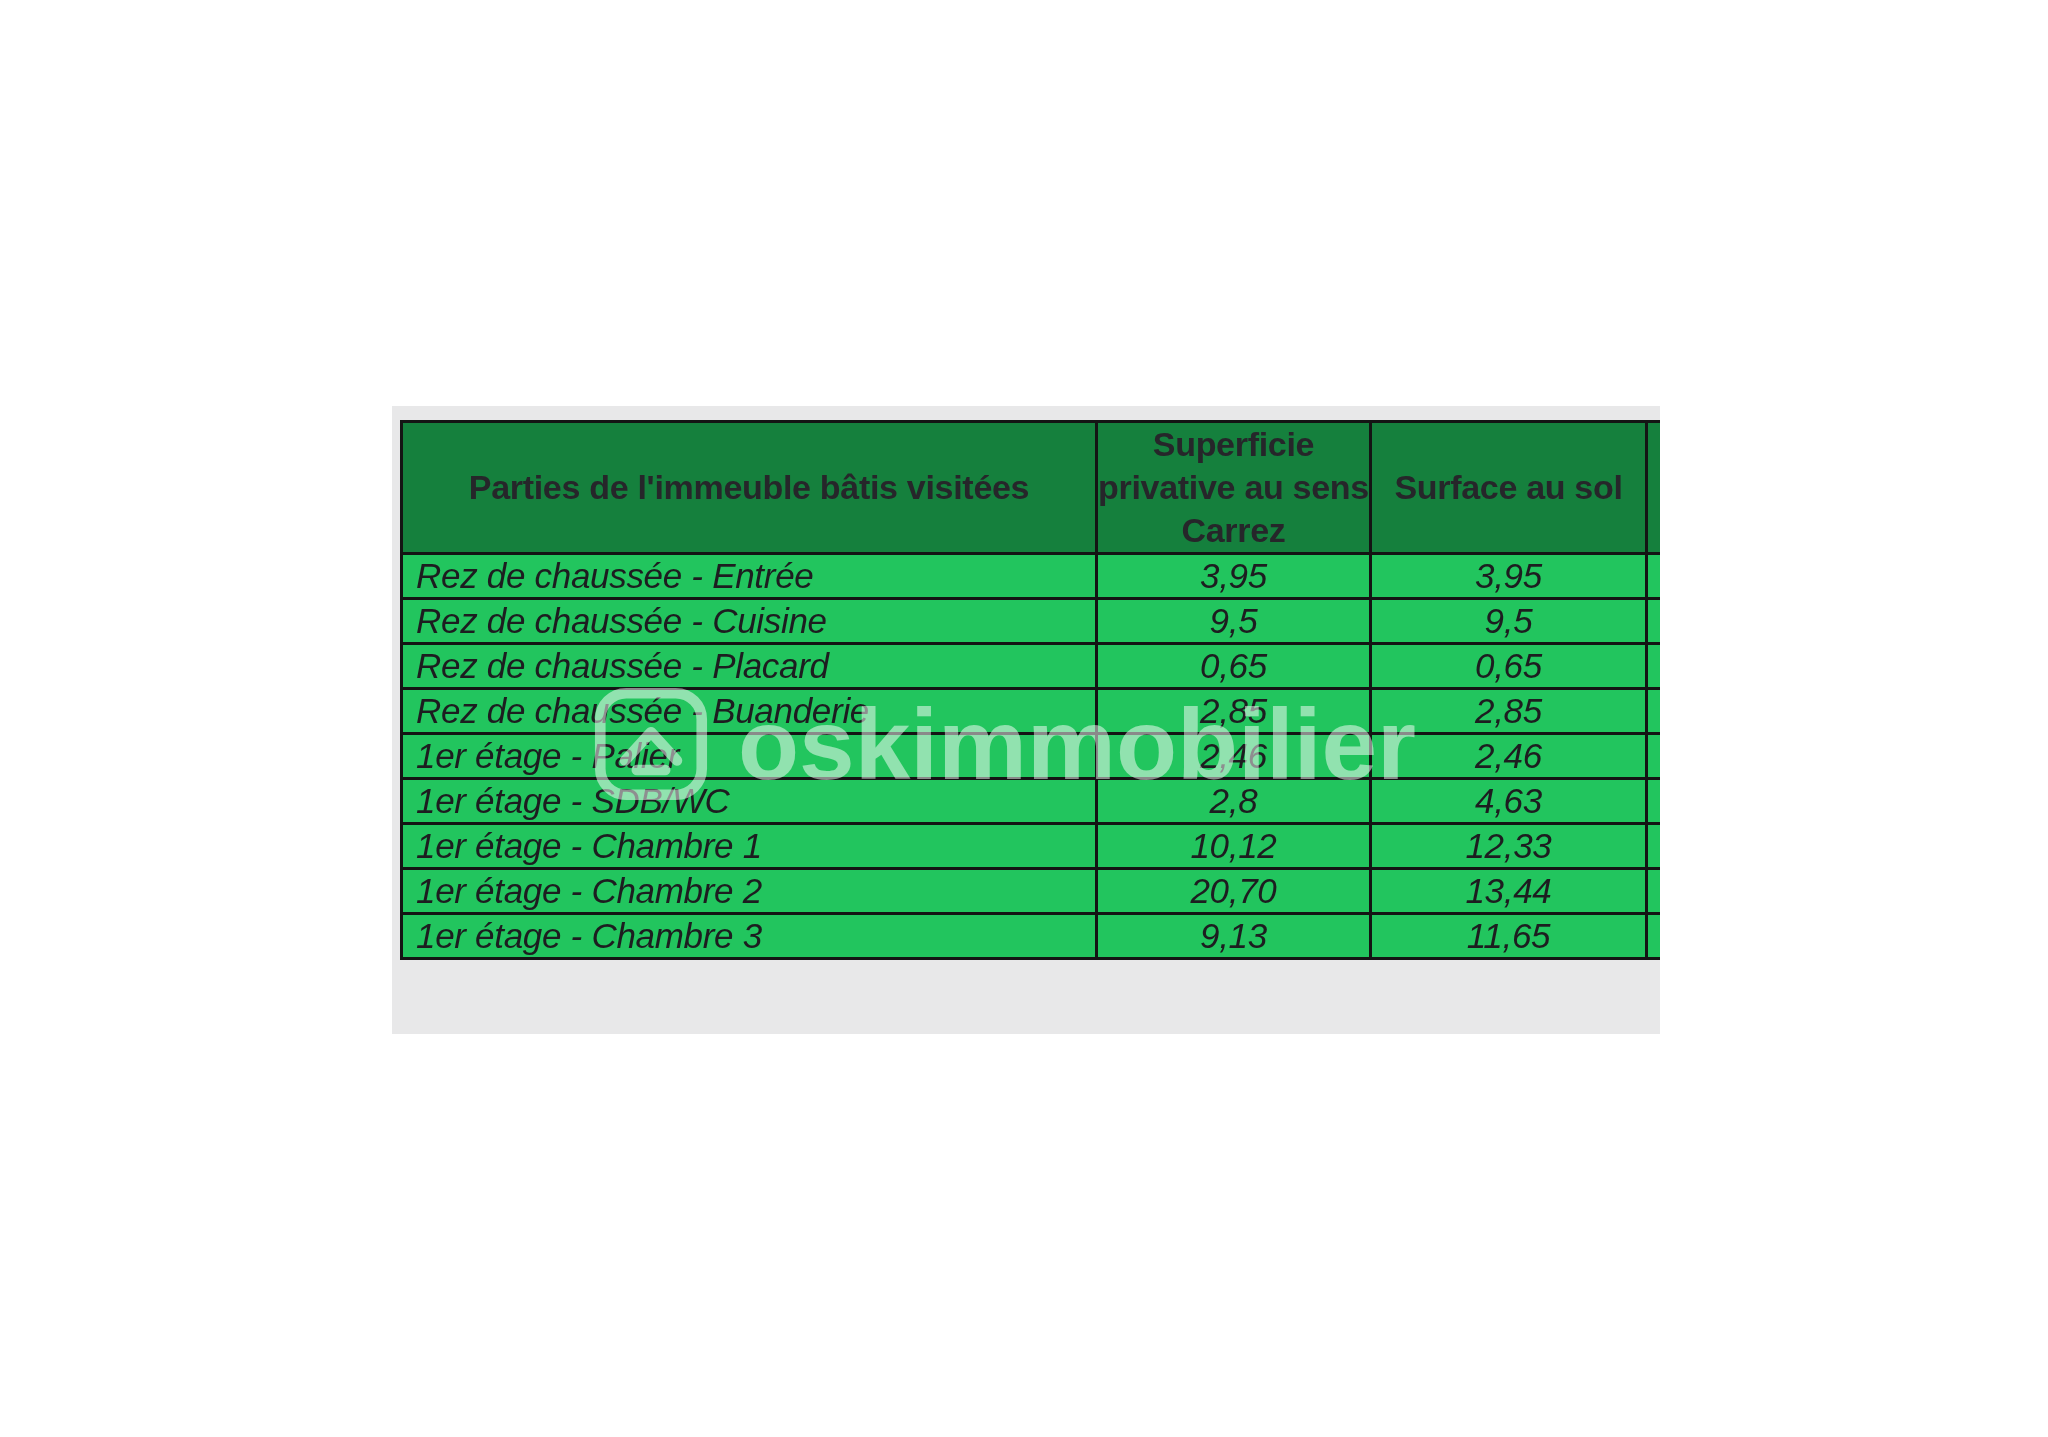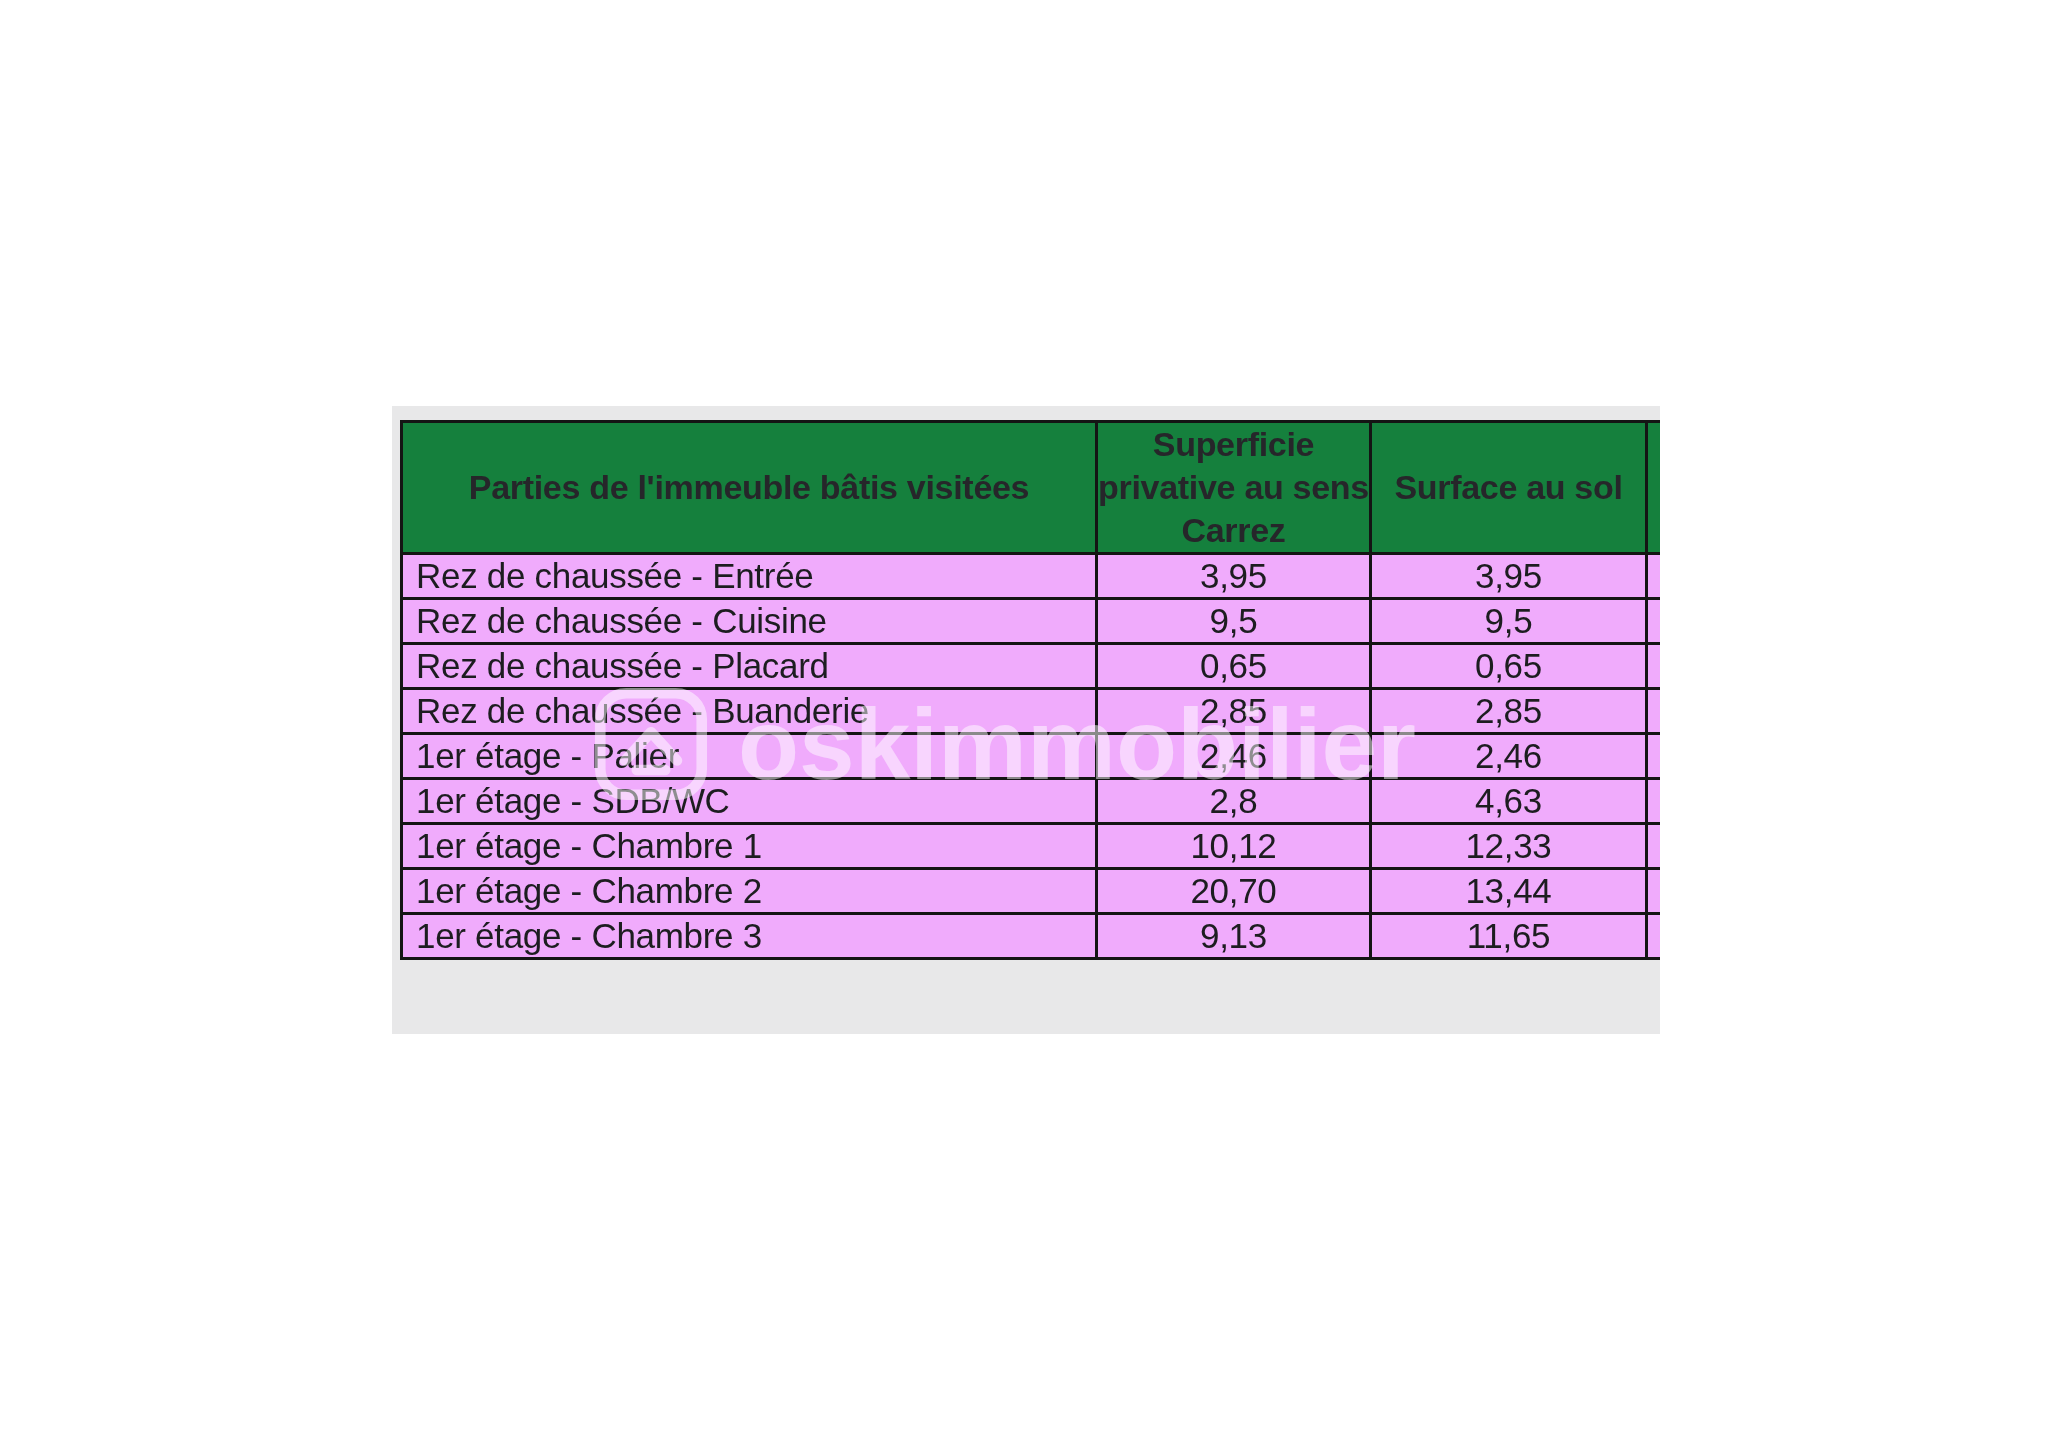--- a/index.html
+++ b/index.html
@@ -33,25 +33,26 @@
     font-size: 34px;
     font-weight: bold;
     line-height: 43px;
     text-align: center;
     vertical-align: middle;
     white-space: pre-line;
     letter-spacing: -0.3px;
   }
   table.measure tbody tr { height: 45px; }
   table.measure tbody td {
-    background: #f0abfc;
+    background: #22c55e;
     color: #1d1d20;
     font-size: 35px;
     letter-spacing: -0.3px;
     vertical-align: middle;
+    font-style: italic;
   }
   td.c1 { text-align: left; padding-left: 13px; }
   td.c2, td.c3 { text-align: center; }
   th.c4, td.c4 { border-right: none; }
   .watermark {
     position: absolute;
     left: 200px; top: 248px;
     height: 180px;
     display: flex;
     align-items: center;

